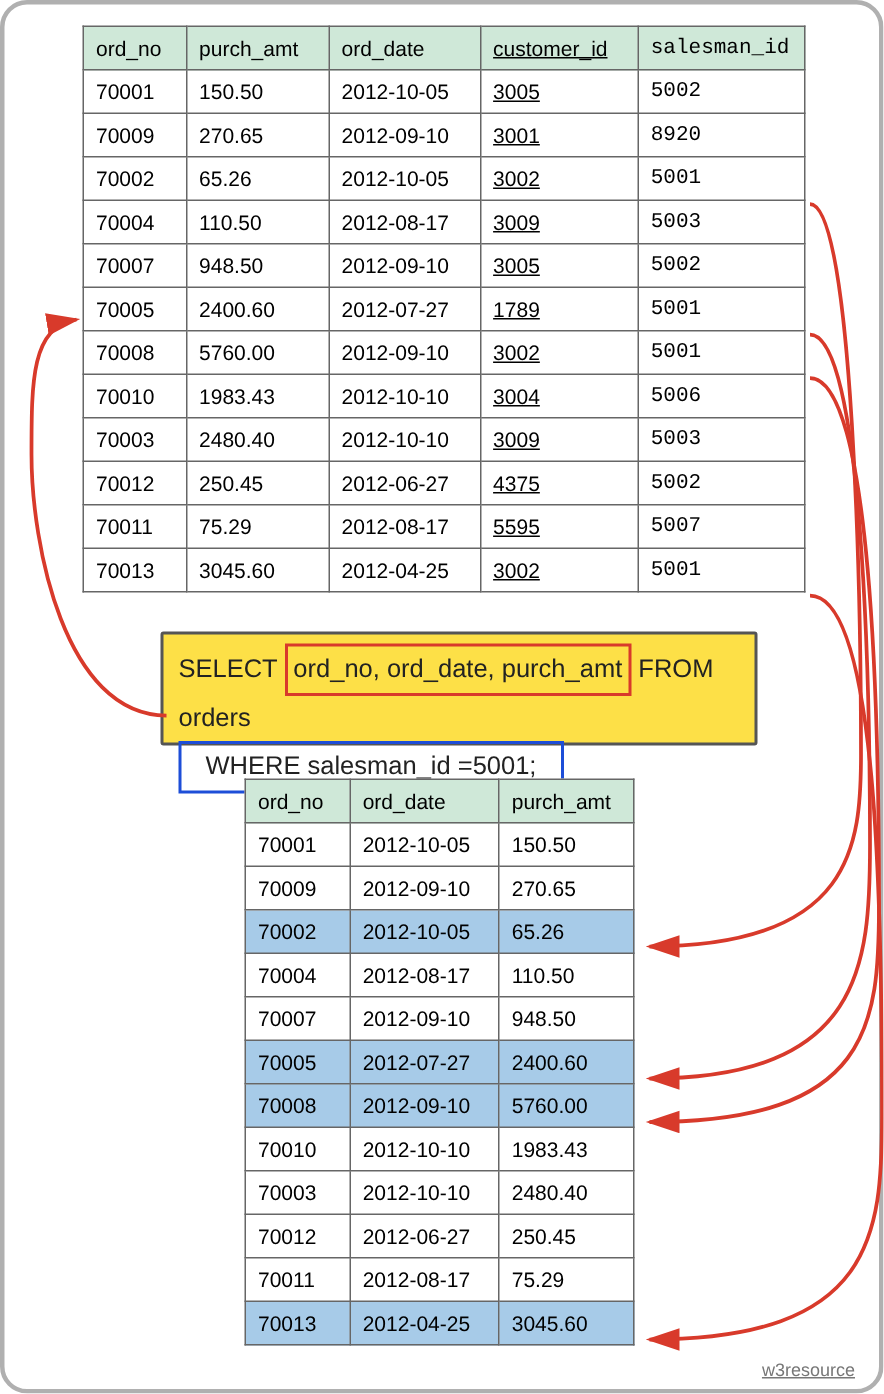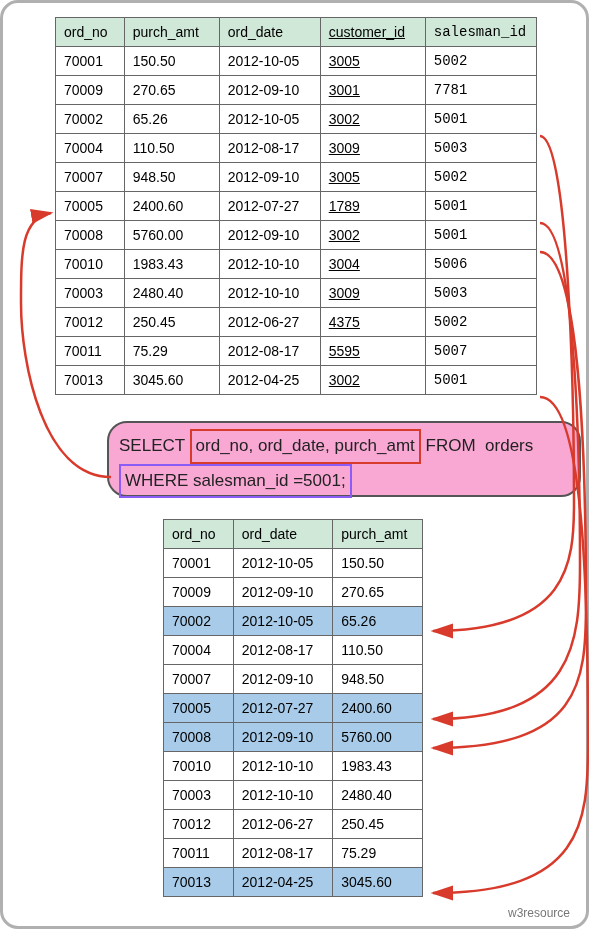--- a/index.html
+++ b/index.html
@@ -50,60 +50,61 @@
   .table-top .c0 { width: 68px; }
   .table-top .c1 { width: 94px; }
   .table-top .c2 { width: 100px; }
   .table-top .c3 { width: 104px; text-decoration: underline; }
   .table-top .c4 { width: 110px; font-family: Liberation Mono, monospace; }
 
   .query-box {
     position: absolute;
     top: 418px;
     left: 104px;
-    width: 474px;
+    width: 398px;
     height: 76px;
-    background: #f9a8d4;
+    background: #fde047;
     border: 2px solid #555;
-    border-radius: 20px;
+    border-radius: 2px;
     padding: 6px 10px;
     font-size: 17px;
     color: #222;
     line-height: 1.8;
   }
   .query-box .kw { }
   .highlight-red {
     display: inline-block;
     border: 2px solid #d83a2b;
     padding: 0 4px;
   }
   .highlight-yellow {
     display: inline-block;
-    border: 2px solid #8b5cf6;
-    padding: 0 4px;
+    border: 2px solid #1d4ed8;
+    padding: 0 16px;
   }
 
   .table-bot {
     top: 516px;
     left: 160px;
     width: 260px;
     font-size: 14px;
   }
   .table-bot th, .table-bot td { height: 29px; }
   .table-bot .c0 { width: 70px; }
   .table-bot .c1 { width: 100px; }
   .table-bot .c2 { width: 90px; }
   .hl td { background: #a7cbe8; }
 
   .footer {
     position: absolute;
     bottom: 6px;
     right: 16px;
     font-size: 12px;
     color: #777;
+    text-decoration: underline;
   }
 </style>
 </head>
 <body>
 
 <div class="canvas">
 
   <table class="table-top">
     <thead>
       <tr>
@@ -120,21 +121,21 @@
           <td class="c1">150.50</td>
           <td class="c2">2012-10-05</td>
           <td class="c3">3005</td>
           <td class="c4">5002</td>
         </tr>
         <tr>
           <td class="c0">70009</td>
           <td class="c1">270.65</td>
           <td class="c2">2012-09-10</td>
           <td class="c3">3001</td>
-          <td class="c4">7781</td>
+          <td class="c4">8920</td>
         </tr>
         <tr>
           <td class="c0">70002</td>
           <td class="c1">65.26</td>
           <td class="c2">2012-10-05</td>
           <td class="c3">3002</td>
           <td class="c4">5001</td>
         </tr>
         <tr>
           <td class="c0">70004</td>

